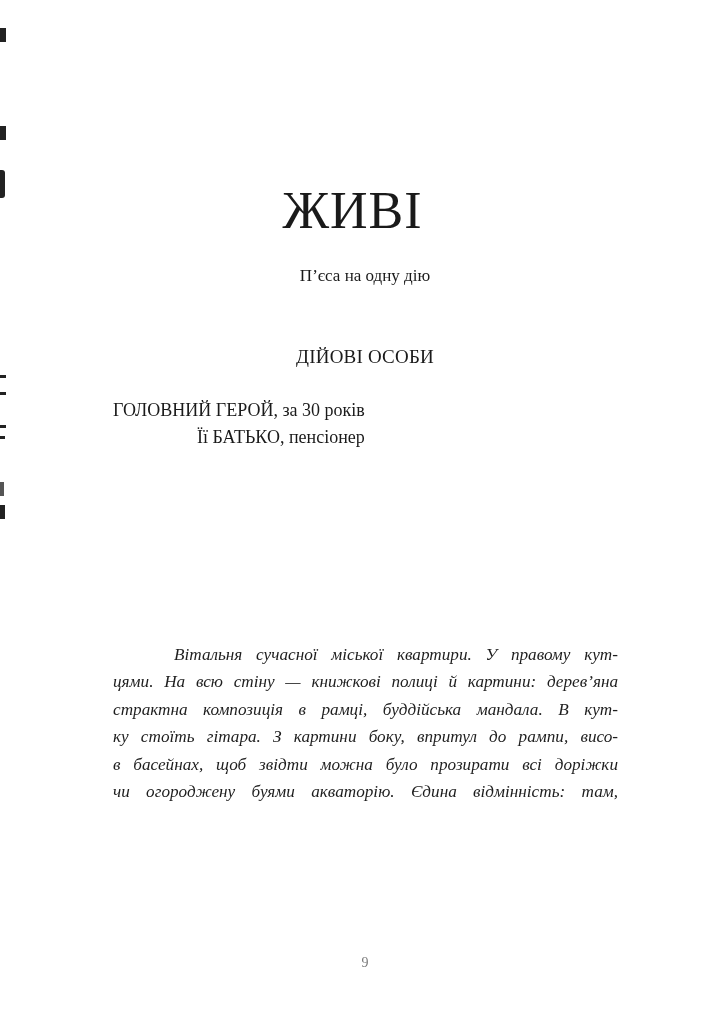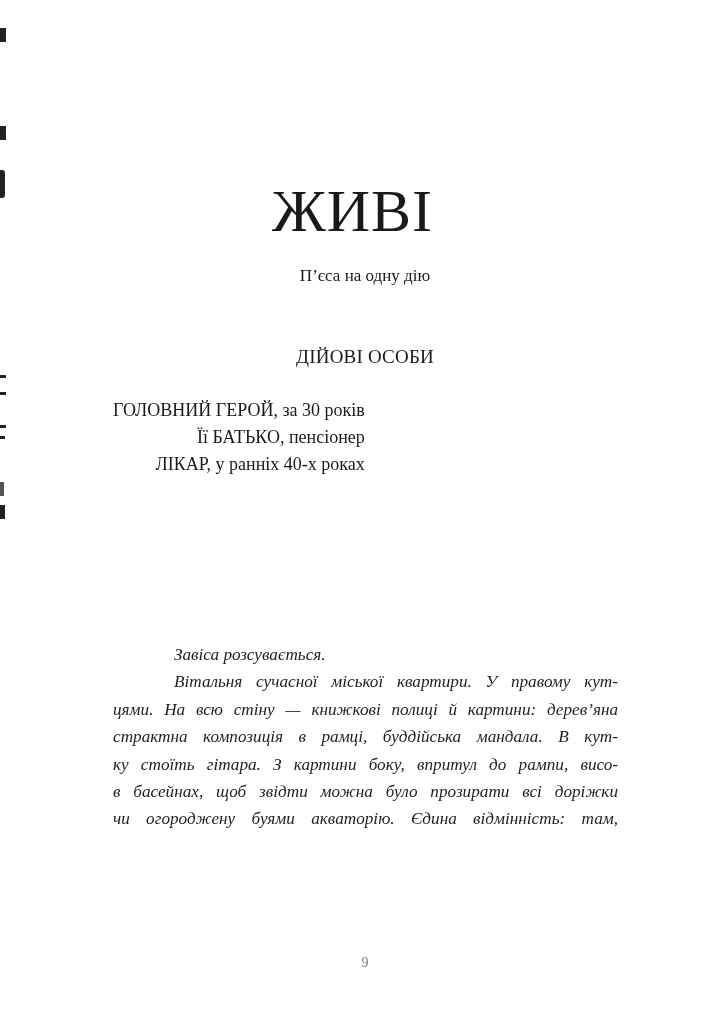--- a/index.html
+++ b/index.html
@@ -25,21 +25,21 @@
     .edge-mark {
       position: absolute;
       background: #222;
     }
     .title {
       position: absolute;
       left: 0;
       width: 705px;
       top: 178px;
       text-align: center;
-      font-size: 60px;
+      font-size: 52px;
       letter-spacing: 1px;
       line-height: 66px;
       color: #1a1a1a;
     }
     .subtitle {
       position: absolute;
       left: 0;
       width: 730px;
       top: 264px;
       text-align: center;
@@ -125,25 +125,23 @@
 
 <h1 class="title" style="margin:0;font-weight:normal;">ЖИВІ</h1>
 
 <div class="subtitle">П’єса на одну дію</div>
 
 <div class="cast-heading">ДІЙОВІ ОСОБИ</div>
 
 <ul class="cast-list">
   <li>ГОЛОВНИЙ ГЕРОЙ, за 30 років</li>
   <li>Її БАТЬКО, пенсіонер</li>
-  <li>ЛІКАР, у ранніх 40-х роках</li>
 </ul>
 
 <div class="stage">
-  <span class="line first short">Завіса розсувається.</span>
   <span class="line first">Вітальня сучасної міської квартири. У правому кут-</span>
   <span class="line">цями. На всю стіну — книжкові полиці й картини: дерев’яна</span>
   <span class="line">страктна композиція в рамці, буддійська мандала. В кут-</span>
   <span class="line">ку стоїть гітара. З картини боку, впритул до рампи, висо-</span>
   <span class="line">в басейнах, щоб звідти можна було прозирати всі доріжки</span>
   <span class="line last">чи огороджену буями акваторію. Єдина відмінність: там,</span>
 </div>
 
 <div class="page-number">9</div>
 

